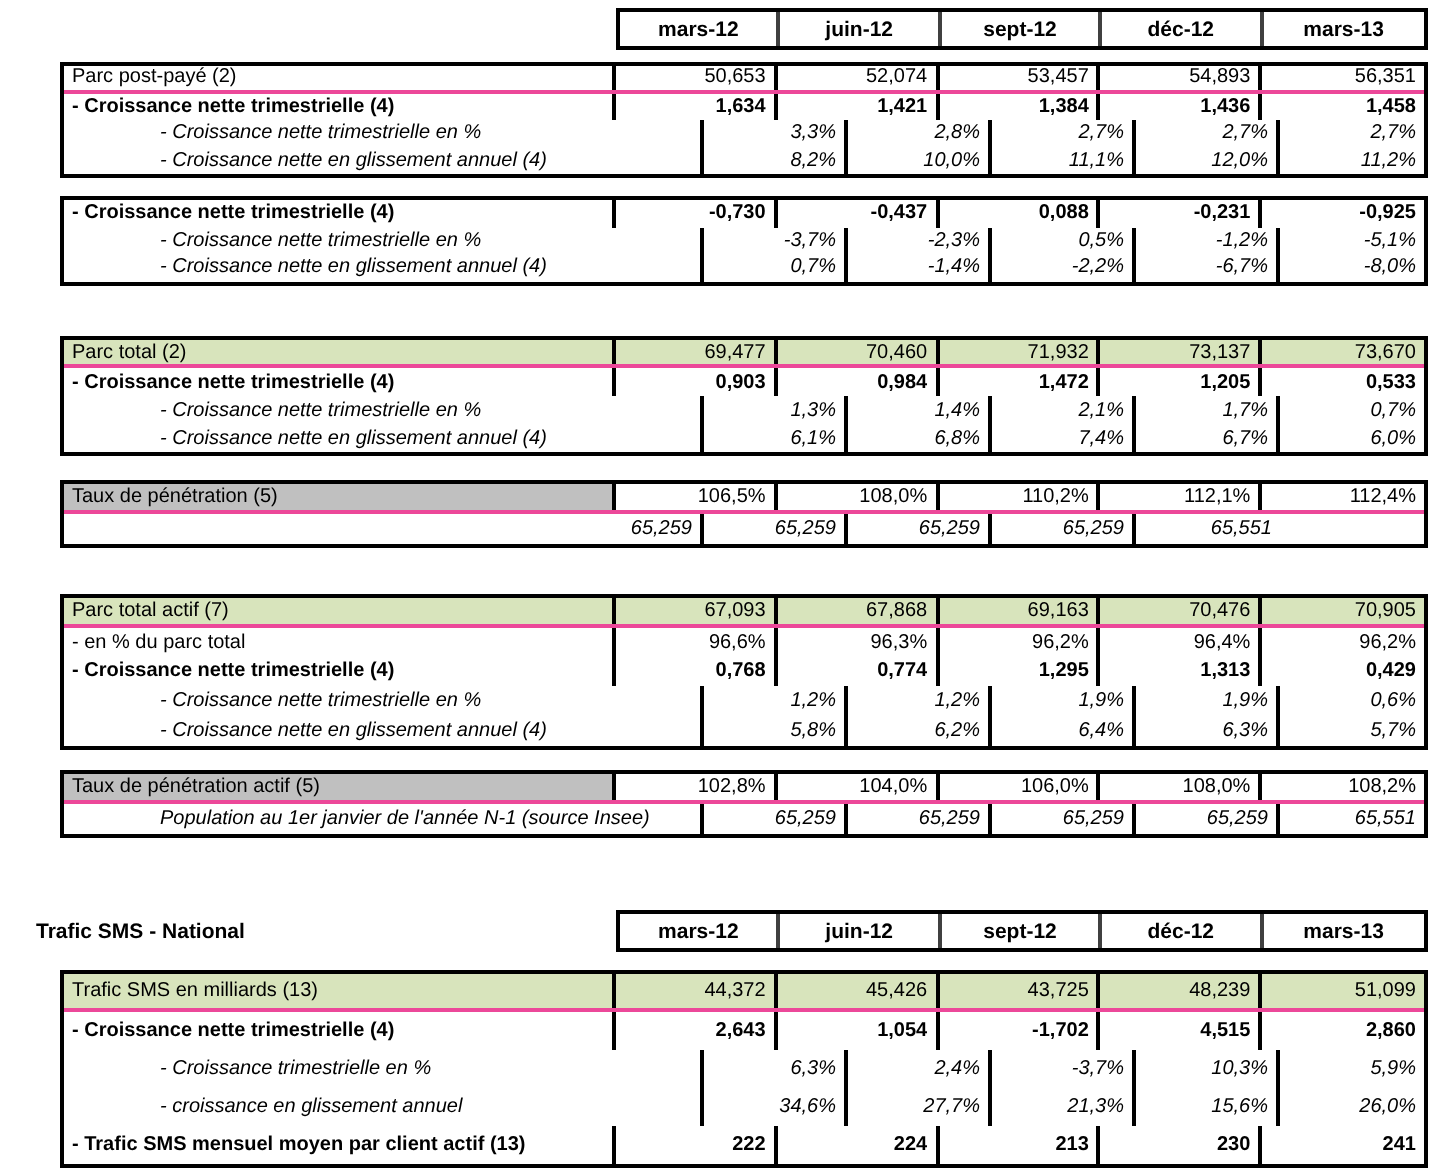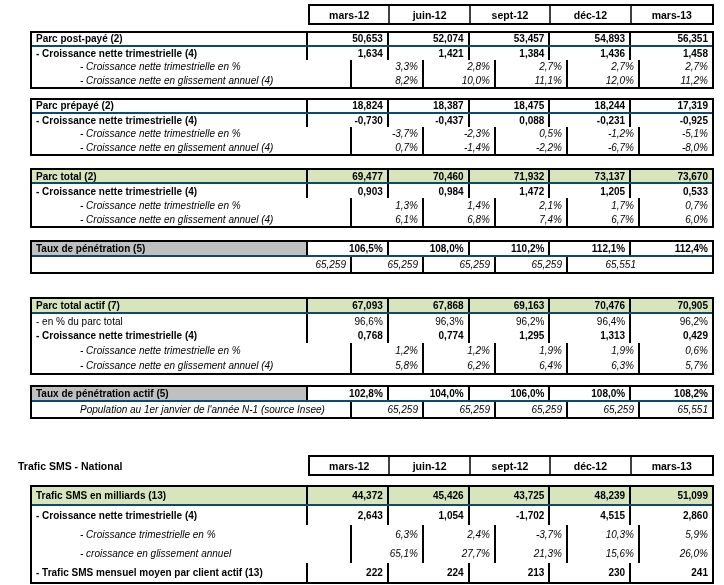--- a/index.html
+++ b/index.html
@@ -64,22 +64,22 @@
   .cell {
     border-right: 2px solid #000;
     display: flex; align-items: center;
     overflow: hidden; white-space: nowrap;
   }
   .cell:last-child { border-right: none; }
   .cell.label { justify-content: flex-start; padding-left: 4px; }
   .cell.val   { justify-content: flex-end;  padding-right: 4px; }
 
   .row.title, .row.title-green, .row.title-gray {
-    font-weight: bold;
-    border-bottom: 2px solid #0c4a6e;
+    font-weight: normal;
+    border-bottom: 2px solid #ec4899;
   }
   .row.title-green { background: var(--green, #d8e4bc); }
   .row.title-gray .cell.label { background: var(--gray, #c0c0c0); }
   .row.bold   { font-weight: bold; gap: 20px; }
   .row.italic { font-style: italic; margin-left: 44px; }
 
   sup { font-size: 7px; line-height: 1; vertical-align: super; font-style: inherit; }
 
   .sms-label {
     position: absolute;
@@ -128,28 +128,20 @@
       <div class="row italic">
         <div class="cell label">- Croissance nette en glissement annuel (4)</div>
         <div class="cell val">8,2%</div>
         <div class="cell val">10,0%</div>
         <div class="cell val">11,1%</div>
         <div class="cell val">12,0%</div>
         <div class="cell val">11,2%</div>
       </div>
     </div>
   <div class="block" id="sec-1">
-      <div class="row title">
-        <div class="cell label">Parc prépayé (2)</div>
-        <div class="cell val">18,824</div>
-        <div class="cell val">18,387</div>
-        <div class="cell val">18,475</div>
-        <div class="cell val">18,244</div>
-        <div class="cell val">17,319</div>
-      </div>
       <div class="row bold">
         <div class="cell label">- Croissance nette trimestrielle (4)</div>
         <div class="cell val">-0,730</div>
         <div class="cell val">-0,437</div>
         <div class="cell val">0,088</div>
         <div class="cell val">-0,231</div>
         <div class="cell val">-0,925</div>
       </div>
       <div class="row italic">
         <div class="cell label">- Croissance nette trimestrielle en %</div>
@@ -309,21 +301,21 @@
       <div class="row italic">
         <div class="cell label">- Croissance trimestrielle en %</div>
         <div class="cell val">6,3%</div>
         <div class="cell val">2,4%</div>
         <div class="cell val">-3,7%</div>
         <div class="cell val">10,3%</div>
         <div class="cell val">5,9%</div>
       </div>
       <div class="row italic">
         <div class="cell label">- croissance en glissement annuel</div>
-        <div class="cell val">65,1%</div>
+        <div class="cell val">34,6%</div>
         <div class="cell val">27,7%</div>
         <div class="cell val">21,3%</div>
         <div class="cell val">15,6%</div>
         <div class="cell val">26,0%</div>
       </div>
       <div class="row bold">
         <div class="cell label">- Trafic SMS mensuel moyen par client actif (13)</div>
         <div class="cell val">222</div>
         <div class="cell val">224</div>
         <div class="cell val">213</div>

